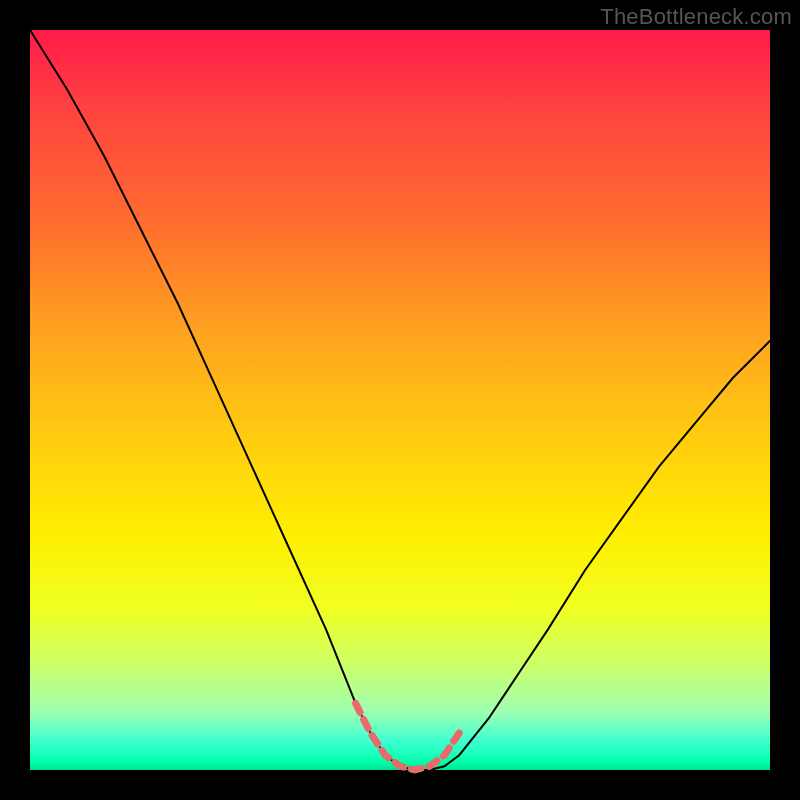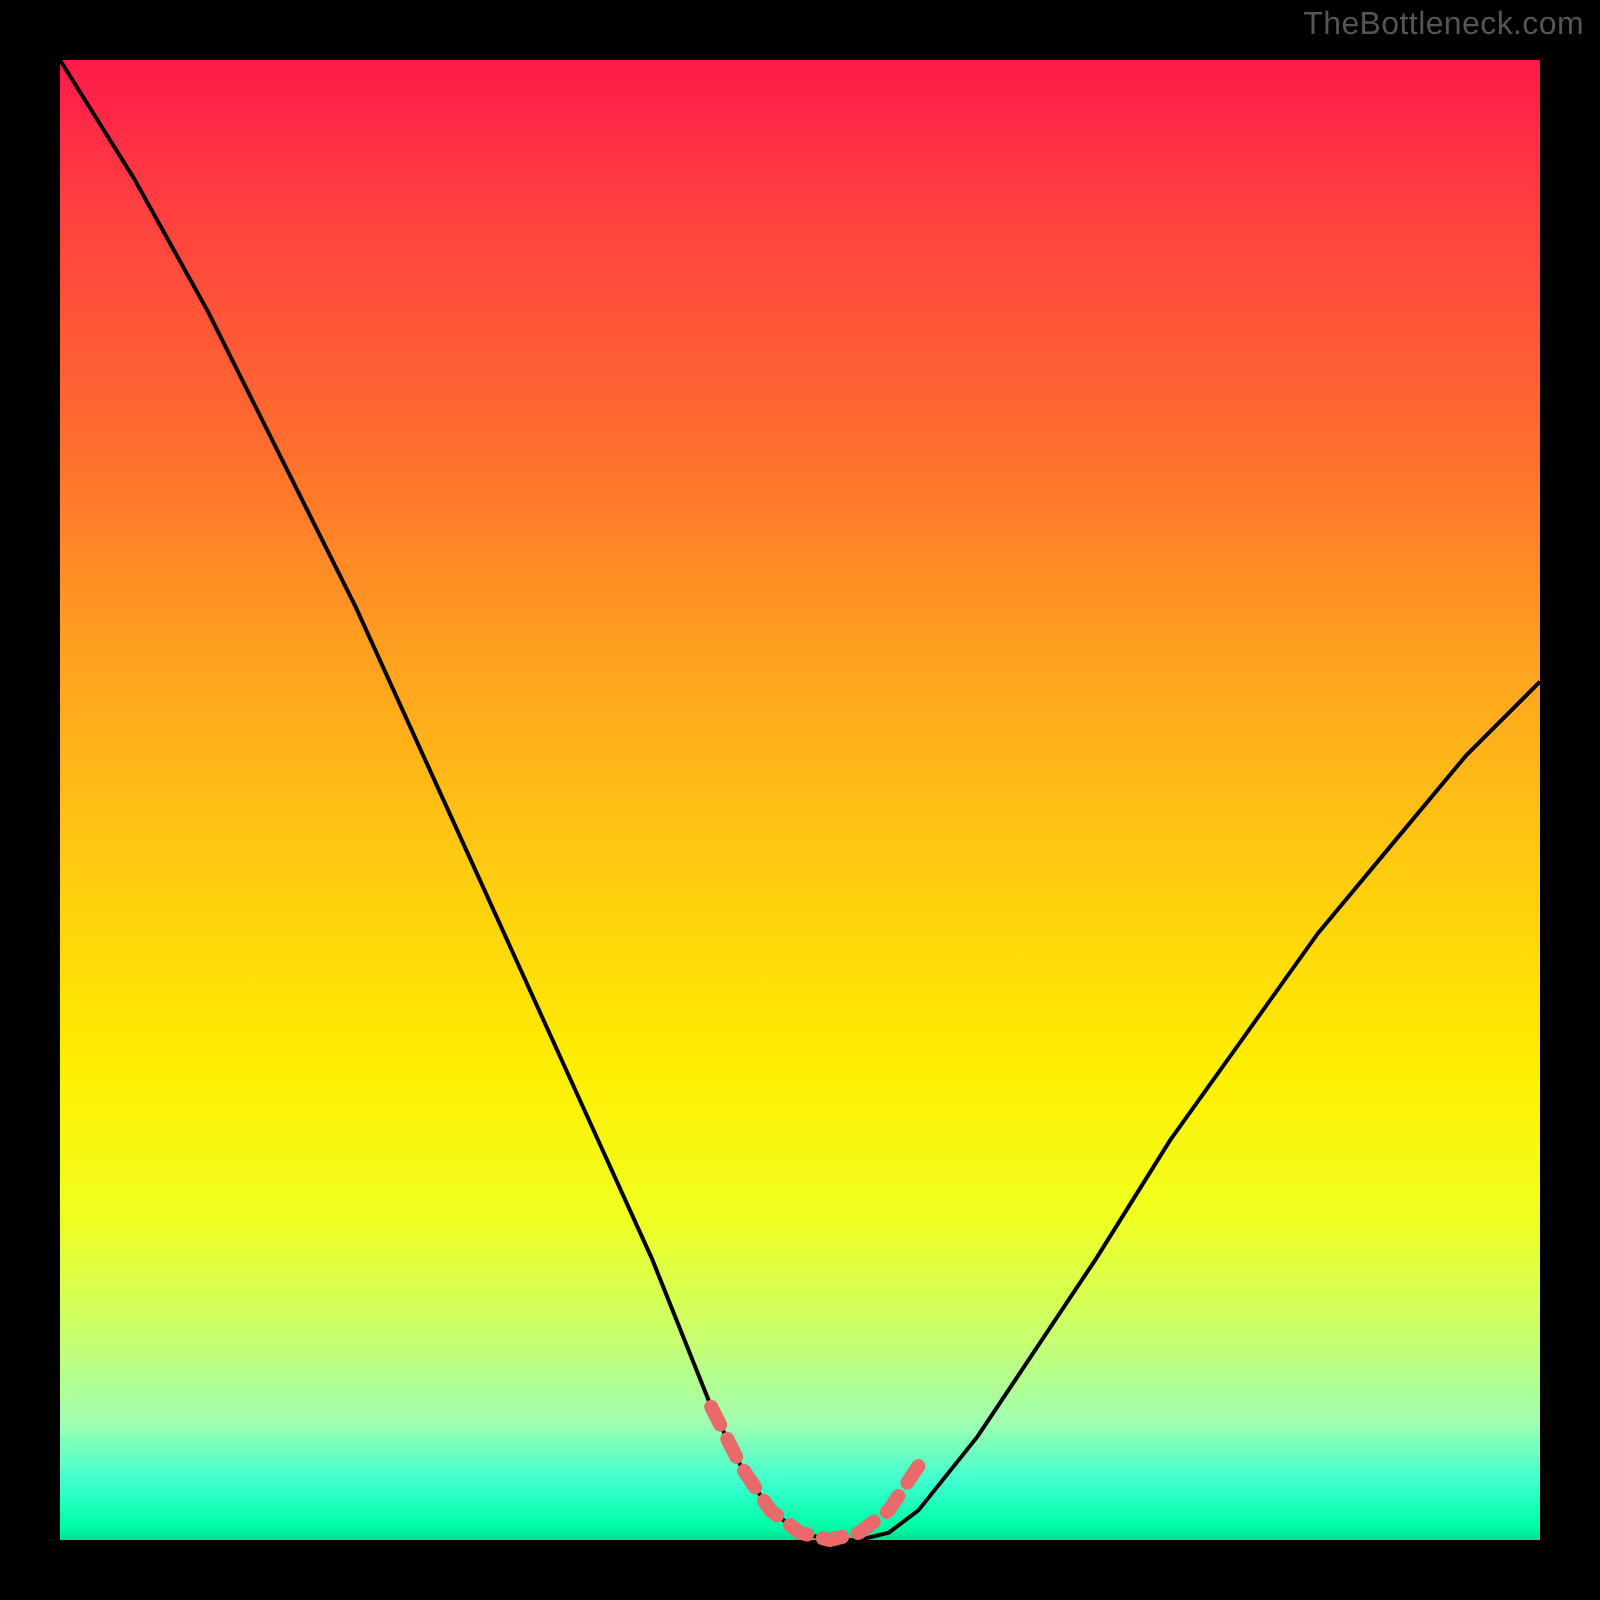--- a/index.html
+++ b/index.html
@@ -36,21 +36,21 @@
       #40ffd0 96%,
       #00ffaa 99%,
       #00e090 100%
     );
   }
   .watermark {
     position: absolute;
     top: 4px;
     right: 8px;
     color: #555;
-    font-size: 16px;
+    font-size: 22px;
     font-weight: 500;
     letter-spacing: 0.2px;
   }
   svg.curves {
     position: absolute;
     top: 30px;
     left: 30px;
     width: 740px;
     height: 740px;
     overflow: visible;

